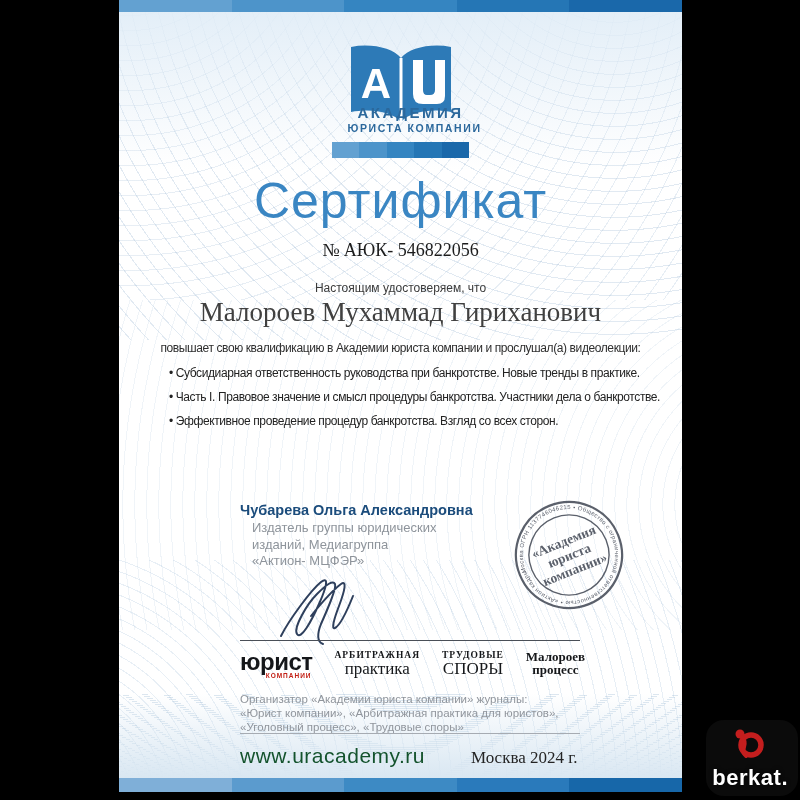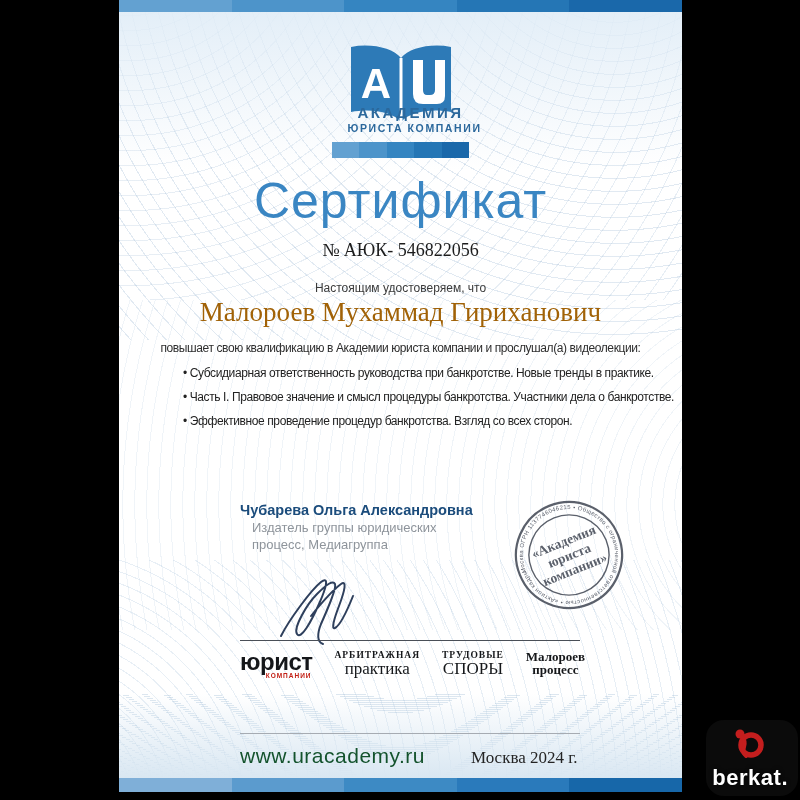--- a/index.html
+++ b/index.html
@@ -27,23 +27,23 @@
   .b1{background:#7fafd8}.b2{background:#5b9bce}.b3{background:#3d8ac4}.b4{background:#2a7abb}.b5{background:#1767a9}
 
   .logo-book { position:absolute; left:50%; top:38px; transform:translateX(-50%); }
   .brand1 { position:absolute; top:104px; width:100%; text-align:center; color:#2b689c; font-weight:bold; font-size:15px; letter-spacing:2.5px;margin-left:10px; }
   .brand2 { position:absolute; top:122px; width:100%; text-align:center; color:#2b689c; font-weight:bold; font-size:10.5px; letter-spacing:1.6px;padding-left:28px; }
   .bar-logo { position:absolute; left:50%; transform:translateX(-50%); top:142px; width:138px; height:16px; display:flex; }
 
   .cert-title { position:absolute; top:172px; width:100%; text-align:center; color:#3a86c3; font-size:50px; font-weight:300; letter-spacing:1px; }
   .cert-number { position:absolute; top:240px; width:100%; text-align:center; color:#1c1c1c; font-family:"Liberation Serif",serif; font-size:18px; }
   .certify { position:absolute; top:281px; width:100%; text-align:center; color:#3a3a3a; font-size:12px; }
-  .recipient { position:absolute; top:297px; width:100%; text-align:center; color:#a16207; font-family:"Liberation Serif",serif; font-size:27px; }
+  .recipient { position:absolute; top:297px; width:100%; text-align:center; color:#404040; font-family:"Liberation Serif",serif; font-size:27px; }
   .descr { position:absolute; top:341px; width:100%; text-align:center; color:#2e2e2e; font-size:12px; letter-spacing:-0.4px; white-space:nowrap; }
-  .lectures { position:absolute; top:363px; left:64px; width:502px; color:#222; font-size:12px; letter-spacing:-0.4px; }
+  .lectures { position:absolute; top:363px; left:50px; width:502px; color:#222; font-size:12px; letter-spacing:-0.4px; }
   .lecture { line-height:21px; margin-bottom:3px; }
   .lecture::before { content:"•  "; }
 
   .signer-name { position:absolute; top:502px; left:121px; color:#1b4c7c; font-weight:bold; font-size:14.5px; }
   .signer-title { position:absolute; top:520px; left:133px; color:#8e949b; font-size:13px; line-height:16.5px; }
   .signature { position:absolute; top:576px; left:148px; }
   .rule1 { position:absolute; top:640px; left:121px; width:340px; height:1px; background:#4a4f57; }
   .rule2 { position:absolute; top:733px; left:121px; width:340px; height:1px; background:#a6abb2; }
 
   .stamp { position:absolute; left:383px; top:488px; opacity:.88; }
@@ -110,21 +110,22 @@
 
   <div class="lectures">
     <p class="lecture">Субсидиарная ответственность руководства при банкротстве. Новые тренды в практике.</p>
     <p class="lecture">Часть I. Правовое значение и смысл процедуры банкротства. Участники дела о банкротстве.</p>
     <p class="lecture">Эффективное проведение процедур банкротства. Взгляд со всех сторон.</p>
   </div>
 
   <div class="signer-name">Чубарева Ольга Александровна</div>
   <div class="signer-title">
     <div>Издатель группы юридических</div>
-    <div>процесс, Медиагруппа</div>
+    <div>изданий, Медиагруппа</div>
+    <div>«Актион- МЦФЭР»</div>
   </div>
 
   <svg class="signature" width="110" height="74" viewBox="0 0 110 74">
     <path d="M14,60 C22,44 44,14 54,6 C62,0 60,10 52,28 C44,46 34,64 30,58 C26,52 40,28 50,18 C60,8 66,4 68,8 C70,13 60,34 54,48 C50,58 50,66 56,68
              M44,40 C52,30 66,14 74,8 C80,4 78,14 72,30 C67,43 64,54 68,52 C74,49 82,30 86,20" fill="none" stroke="#2e3f5c" stroke-width="2" stroke-linecap="round"></path>
   </svg>
   <div class="rule1"></div>
 
   <svg class="stamp" width="134" height="134" viewBox="0 0 134 134">
     <g transform="rotate(-22 67 67)" fill="none" stroke="#454b57">
@@ -154,20 +155,25 @@
     <div class="j-serif">
       <div class="top">ТРУДОВЫЕ</div>
       <div class="bot">СПОРЫ</div>
     </div>
     <div class="j-crim">
       <div>Малороев</div>
       <div>процесс</div>
     </div>
   </div>
 
+  <div class="organizer">
+    <div>Организатор «Академии юриста компании» журналы:</div>
+    <div>«Юрист компании», «Арбитражная практика для юристов»,</div>
+    <div>«Уголовный процесс», «Трудовые споры»</div>
+  </div>
   <div class="rule2"></div>
 
   <div class="website">www.uracademy.ru</div>
   <div class="cityyear">Москва 2024 г.</div>
 
   <div class="bar bar-bottom">
     <span class="b1"></span>
       <span class="b2"></span>
       <span class="b3"></span>
       <span class="b4"></span>

